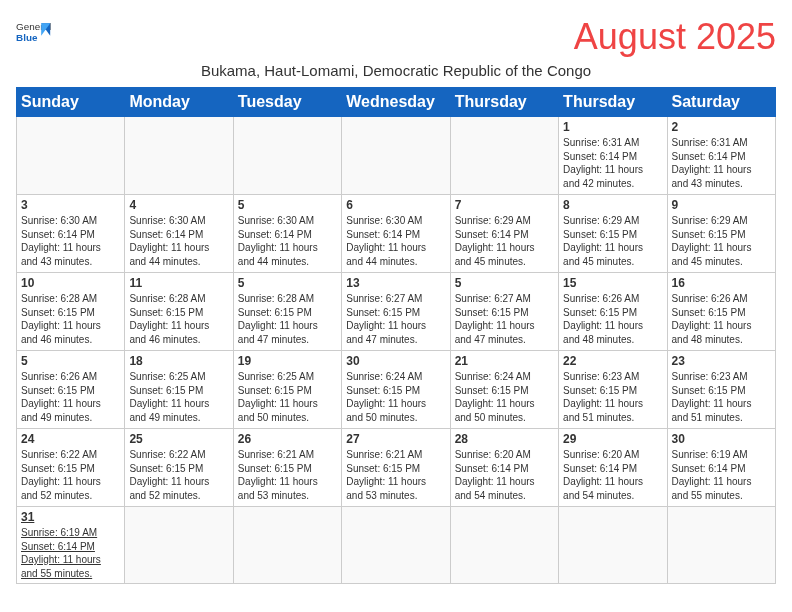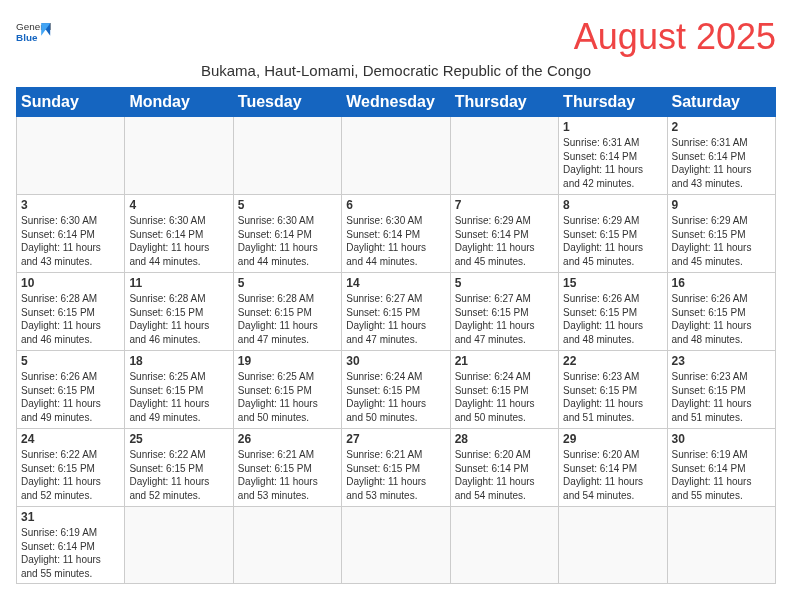--- a/index.html
+++ b/index.html
@@ -69,20 +69,21 @@
     .day-info {
       font-size: 10px;
       line-height: 1.35;
       color: #333;
     }
     .empty-cell {
       background: #f9f9f9;
     }
     .last-row td {
       height: 60px;
+      text-decoration: underline;
     }
   </style>
 </head>
 <body>
 
 <div class="header-area">
   <div class="logo-area">
     <svg class="logo-icon" viewBox="0 0 40 40">
       <text x="0" y="16" font-size="11" fill="#333" font-family="Arial" font-weight="normal">General</text>
       <text x="0" y="28" font-size="11" fill="#1565c0" font-family="Arial" font-weight="bold">Blue</text>
@@ -196,21 +197,21 @@
 and 46 minutes.</div>
         </td>
         <td>
           <div class="day-number">5</div>
           <div class="day-info" style="white-space: pre-line;">Sunrise: 6:28 AM
 Sunset: 6:15 PM
 Daylight: 11 hours
 and 47 minutes.</div>
         </td>
         <td>
-          <div class="day-number">14</div>
+          <div class="day-number">13</div>
           <div class="day-info" style="white-space: pre-line;">Sunrise: 6:27 AM
 Sunset: 6:15 PM
 Daylight: 11 hours
 and 47 minutes.</div>
         </td>
         <td>
           <div class="day-number">5</div>
           <div class="day-info" style="white-space: pre-line;">Sunrise: 6:27 AM
 Sunset: 6:15 PM
 Daylight: 11 hours

